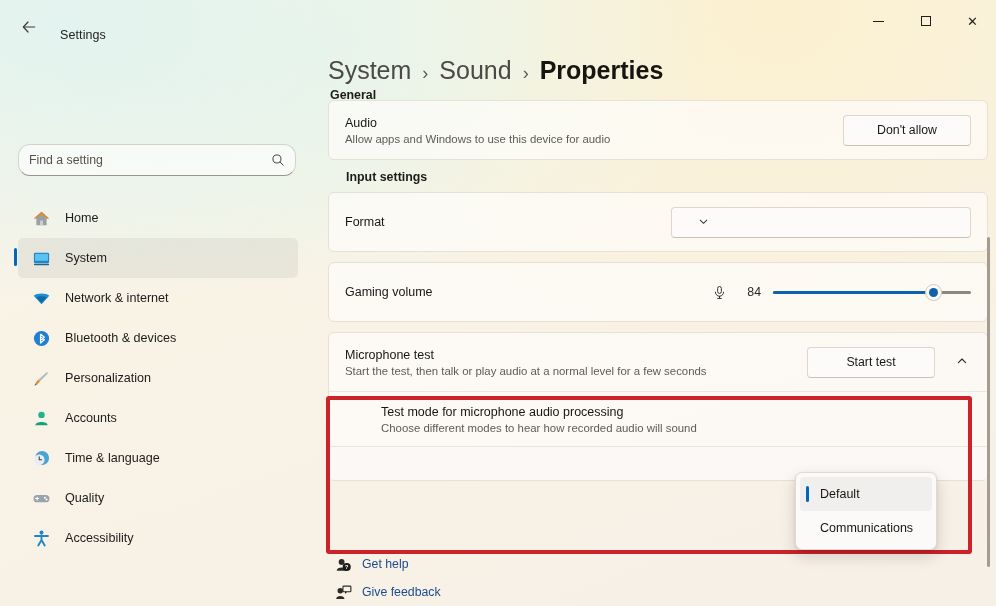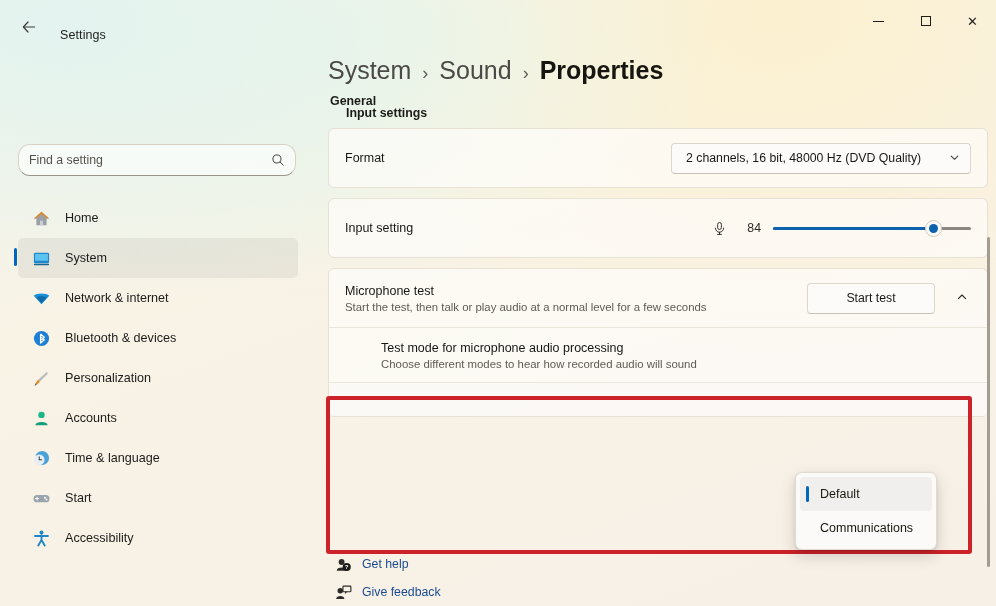--- a/index.html
+++ b/index.html
@@ -393,21 +393,21 @@
 
       <div class="nav-item">
         <span class="nav-ico">
           <svg width="19" height="19" viewBox="0 0 20 20">
             <rect x="1.6" y="6.4" width="16.8" height="7.6" rx="3.8" fill="#9aa4ac"></rect>
             <path d="M5.4 8.6 V11.6 M3.9 10.1 H6.9" stroke="#fff" stroke-width="1.1" stroke-linecap="round"></path>
             <circle cx="13.6" cy="9.3" r="1.05" fill="#fff"></circle>
             <circle cx="15.3" cy="11" r="1.05" fill="#fff"></circle>
           </svg>
         </span>
-        <span class="nav-label">Start</span>
+        <span class="nav-label">Quality</span>
       </div>
 
       <div class="nav-item">
         <span class="nav-ico">
           <svg width="19" height="19" viewBox="0 0 20 20">
             <circle cx="10" cy="3.6" r="2.1" fill="#1f86c9"></circle>
             <path d="M3.2 7.4 H16.8" stroke="#1f86c9" stroke-width="2" stroke-linecap="round"></path>
             <path d="M10 6.6 V11.6 L6.6 17.4 M10 11.6 L13.4 17.4" fill="none" stroke="#1f86c9" stroke-width="2" stroke-linecap="round"></path>
           </svg>
         </span>
@@ -424,43 +424,51 @@
       <span class="crumb-sep">›</span>
       <span class="crumb">Sound</span>
       <span class="crumb-sep">›</span>
       <span class="crumb current">Properties</span>
     </div>
 
     <div id="content">
 
       <div id="general-head">General</div>
 
+      <div class="card">
+        <div class="row">
+          <div class="row-texts">
+            <div class="row-title">Audio</div>
+            <div class="row-sub">Allow apps and Windows to use this device for audio</div>
+          </div>
+          <button class="btn">Don't allow</button>
+        </div>
+      </div>
 
       <div class="section-head">Input settings</div>
 
       <div class="card">
         <div class="row">
           <div class="row-texts">
             <div class="row-title">Format</div>
           </div>
           <div class="dropdown">
-            <span>2 channels, 16 bit, 48000 Hz (DVD Quality)</span>
             <span class="dd-chev">
               <svg width="11" height="11" viewBox="0 0 12 12">
                 <path d="M2.4 4.4 L6 8 L9.6 4.4" fill="none" stroke="currentColor" stroke-width="1.1" stroke-linecap="round" stroke-linejoin="round"></path>
               </svg>
             </span>
           </div>
         </div>
       </div>
 
       <div class="card">
         <div class="row">
           <div class="row-texts">
-            <div class="row-title">Input setting</div>
+            <div class="row-title">Gaming volume</div>
           </div>
           <div class="slider-group">
             <span class="mic-ico">
               <svg width="15" height="15" viewBox="0 0 16 16">
                 <rect x="6" y="1.6" width="4" height="7.4" rx="2" fill="none" stroke="currentColor" stroke-width="1"></rect>
                 <path d="M3.6 7.6 A4.4 4.4 0 0 0 12.4 7.6" fill="none" stroke="currentColor" stroke-width="1" stroke-linecap="round"></path>
                 <path d="M8 12 V14.3 M6 14.3 H10" fill="none" stroke="currentColor" stroke-width="1" stroke-linecap="round"></path>
               </svg>
             </span>
             <span class="slider-val">84</span>

